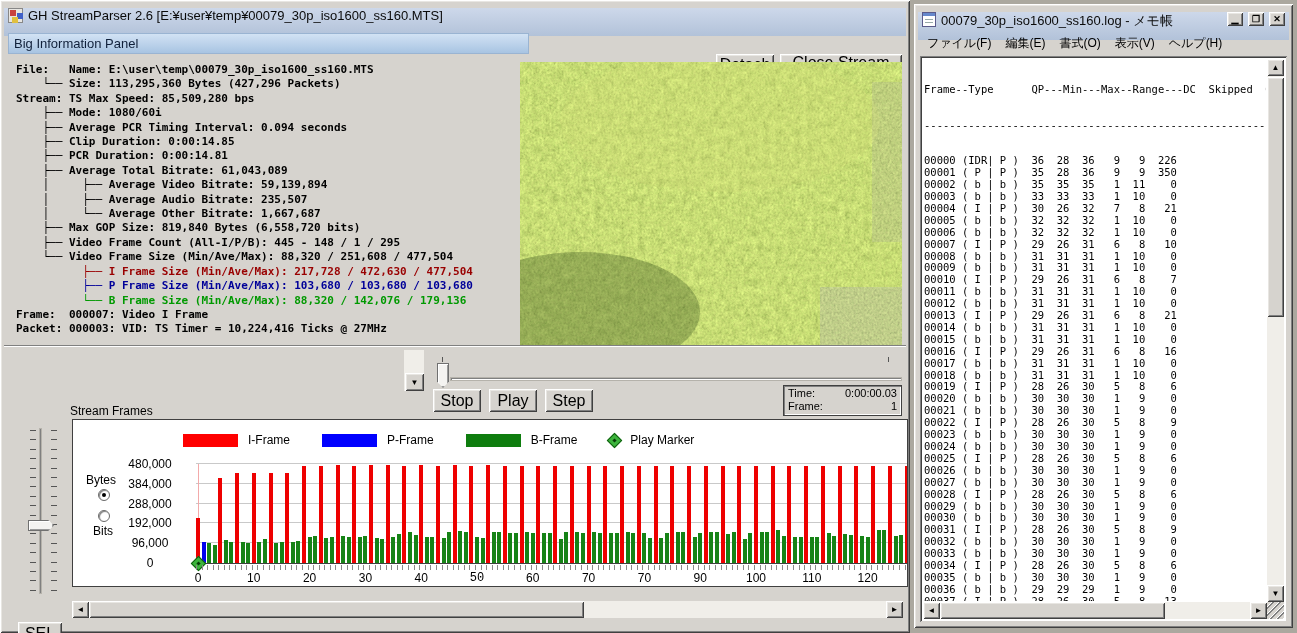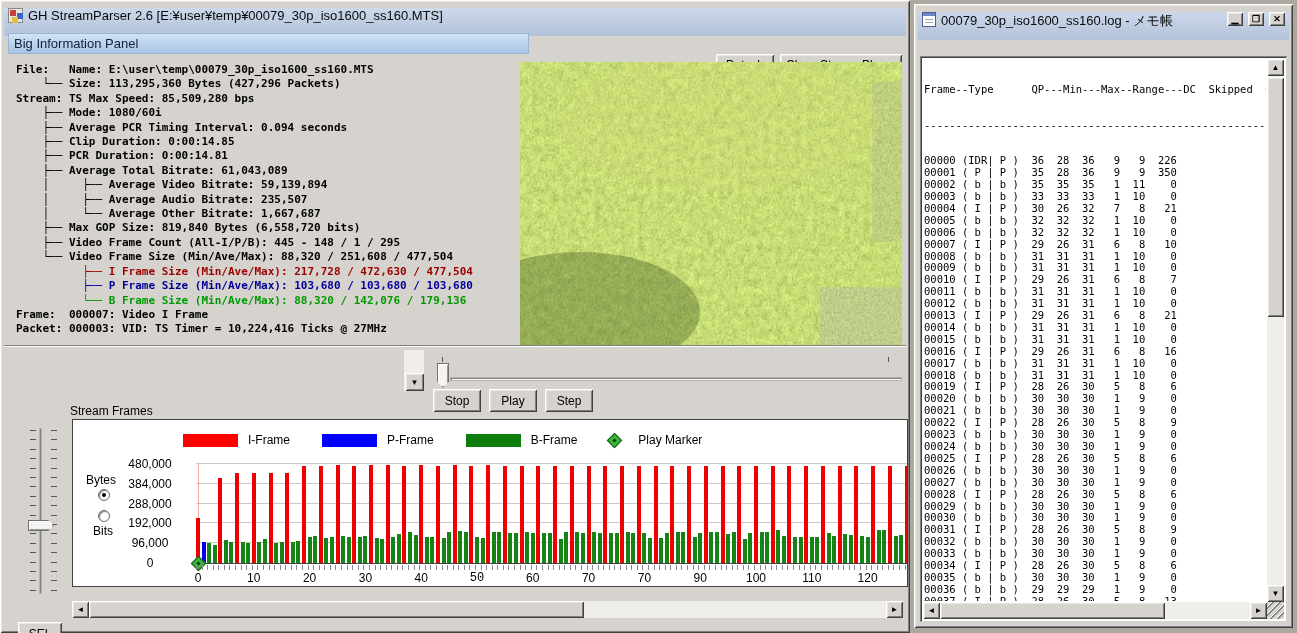--- a/index.html
+++ b/index.html
@@ -6,21 +6,21 @@
   html,body { width:1297px; height:633px; overflow:hidden; background:#aba89f;
     font-family:"Liberation Sans", sans-serif; font-size:12px; color:#000; }
 
   
   .raised { background:#d6d3ce;
     box-shadow: inset 1px 1px 0 #ffffff, inset -1px -1px 0 #404040,
                 inset 2px 2px 0 #e8e6e2, inset -2px -2px 0 #808080; }
   .btn3d { background:#d6d3ce; border:none; cursor:pointer;
     box-shadow: inset 1px 1px 0 #ffffff, inset -1px -1px 0 #404040,
                 inset 2px 2px 0 #e8e6e2, inset -2px -2px 0 #808080;
-    font-family:"Liberation Sans", sans-serif; font-size:12px; color:#000; }
+    font-family:"Liberation Sans", sans-serif; font-size:16px; color:#000; }
   .groove { border-top:1px solid #808080; border-bottom:1px solid #ffffff; }
 
   .window { position:absolute; }
   .titlebar { position:absolute; left:4px; right:4px; top:8px; height:28px;
     background:linear-gradient(#cdd8ea,#b2c2d9); display:flex; align-items:flex-start;
     padding:0 4px; gap:5px; }
   .titletext { font-size:13px; color:#0a0a0a; white-space:nowrap; overflow:hidden; }
 
   
   #main-win { left:0; top:0; width:910px; height:633px; }
@@ -209,32 +209,42 @@
   </div>
 
   <div class="seek-tick" style="left:442px;"></div>
   <div class="seek-tick" style="left:888px;"></div>
   <div id="seek-track"></div>
   <div id="seek-thumb"></div>
   <button id="stop-btn" class="btn3d">Stop</button>
   <button id="play-btn" class="btn3d">Play</button>
   <button id="step-btn" class="btn3d">Step</button>
 
+  <div id="time-panel">
+    <div class="tp-row">
+      <span>Time:</span>
+      <span>0:00:00.03</span>
+    </div>
+    <div class="tp-row">
+      <span>Frame:</span>
+      <span>1</span>
+    </div>
+  </div>
 
   <div id="stream-frames-label">Stream Frames</div>
   <div id="chart-box">
     <div id="legend">
       <span class="legend-swatch" id="lg-sw-0" style="background: rgb(255, 0, 0);"></span>
       <span class="legend-label">I-Frame</span>
       <span class="legend-swatch" id="lg-sw-1" style="background: rgb(0, 0, 255);"></span>
       <span class="legend-label">P-Frame</span>
       <span class="legend-swatch" id="lg-sw-2" style="background: rgb(14, 125, 14);"></span>
       <span class="legend-label">B-Frame</span>
       <span class="diamond" id="lg-diamond" style="background: rgb(60, 180, 60);"></span>
-      <span class="legend-label" style="margin-left:8px;">Play Marker</span>
+      <span class="legend-label" style="margin-left:0;">Play Marker</span>
     </div>
     <div id="ylabels">
         <div class="ylabel" style="left: 42px; top: 37px;">480,000</div>
         <div class="ylabel" style="left: 42px; top: 56.8px;">384,000</div>
         <div class="ylabel" style="left: 42px; top: 76.6px;">288,000</div>
         <div class="ylabel" style="left: 42px; top: 96.4px;">192,000</div>
         <div class="ylabel" style="left: 42px; top: 116.2px;">96,000</div>
         <div class="ylabel" style="left: 42px; top: 136px;">0</div>
       </div>
     <div id="plot">
@@ -414,20 +424,27 @@
 </div>
 
 <div id="notepad-win" class="window raised">
   <div class="titlebar" id="np-title">
     <span class="note-icon"></span>
     <span class="titletext" style="flex:1;">00079_30p_iso1600_ss160.log - メモ帳</span>
     <button class="btn3d np-btn">▁</button>
     <button class="btn3d np-btn">❐</button>
     <button class="btn3d np-btn">✕</button>
   </div>
+  <div id="np-menubar">
+      <span class="menu-item">ファイル(F)</span>
+      <span class="menu-item">編集(E)</span>
+      <span class="menu-item">書式(O)</span>
+      <span class="menu-item">表示(V)</span>
+      <span class="menu-item">ヘルプ(H)</span>
+    </div>
   <div id="np-client">
     <div id="log-text">
       <div>Frame--Type      QP---Min---Max--Range---DC  Skipped  QS</div>
       <div>--------------------------------------------------------</div>
       <div id="log-rows">00000 (IDR| P )  36  28  36   9   9  226
 00001 ( P | P )  35  28  36   9   9  350
 00002 ( b | b )  35  35  35   1  11    0
 00003 ( b | b )  33  33  33   1  10    0
 00004 ( I | P )  30  26  32   7   8   21
 00005 ( b | b )  32  32  32   1  10    0

